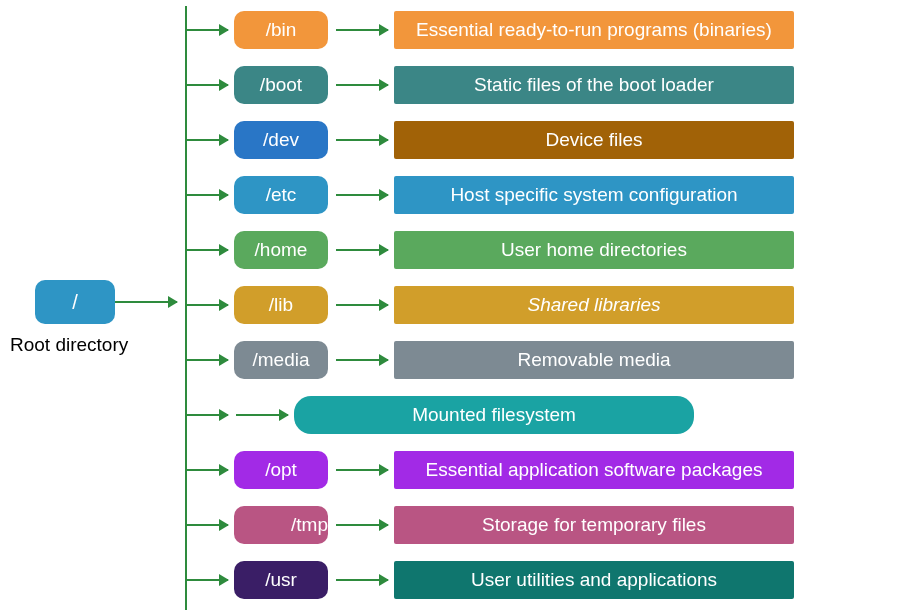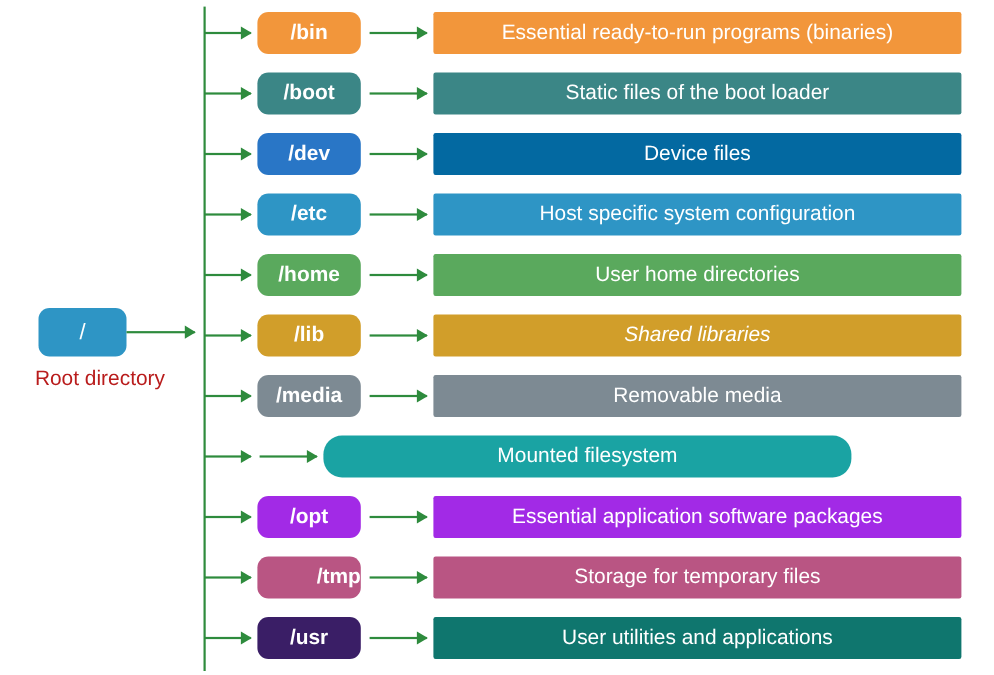--- a/index.html
+++ b/index.html
@@ -23,23 +23,23 @@
     justify-content: center;
     color: #fff;
     font-size: 20px;
     font-weight: 500;
   }
   .root-label {
     position: absolute;
     left: 10px;
     top: 334px;
     width: 140px;
-    text-align: right;
+    text-align: left;
     font-size: 19px;
-    color: #b91c1c;
+    color: #000000;
   }
   .vline {
     position: absolute;
     left: 185px;
     top: 6px;
     width: 2px;
     height: 604px;
     background: #2e8b3d;
   }
   .row {
@@ -70,26 +70,26 @@
   .arrow2 { width: 52px; margin-left: 8px; }
   .dir-box {
     width: 94px;
     height: 38px;
     border-radius: 10px;
     display: flex;
     align-items: center;
     justify-content: center;
     color: #fff;
     font-size: 19px;
-    font-weight: 700;
+    font-weight: 400;
     margin-left: 6px;
     flex: 0 0 auto;
   }
   .desc-box {
-    width: 480px;
+    width: 400px;
     height: 38px;
     border-radius: 2px;
     display: flex;
     align-items: center;
     justify-content: center;
     color: #fff;
     font-size: 19px;
     font-weight: 400;
     margin-left: 6px;
     flex: 0 0 auto;
@@ -144,21 +144,21 @@
       <div class="desc-box" style="background: rgb(59, 134, 134);">
         <span>Static files of the boot loader</span>
       </div>
     </div>
     <div class="row" style="top: 120px;">
       <div class="arrow arrow1"></div>
       <div class="dir-box" style="background: rgb(41, 118, 198);">
         <span>/dev</span>
       </div>
       <div class="arrow arrow2"></div>
-      <div class="desc-box" style="background: #0369a1;">
+      <div class="desc-box" style="background: #a16207;">
         <span>Device files</span>
       </div>
     </div>
     <div class="row" style="top: 175px;">
       <div class="arrow arrow1"></div>
       <div class="dir-box" style="background: rgb(46, 149, 197);">
         <span>/etc</span>
       </div>
       <div class="arrow arrow2"></div>
       <div class="desc-box" style="background: rgb(46, 149, 197);">

